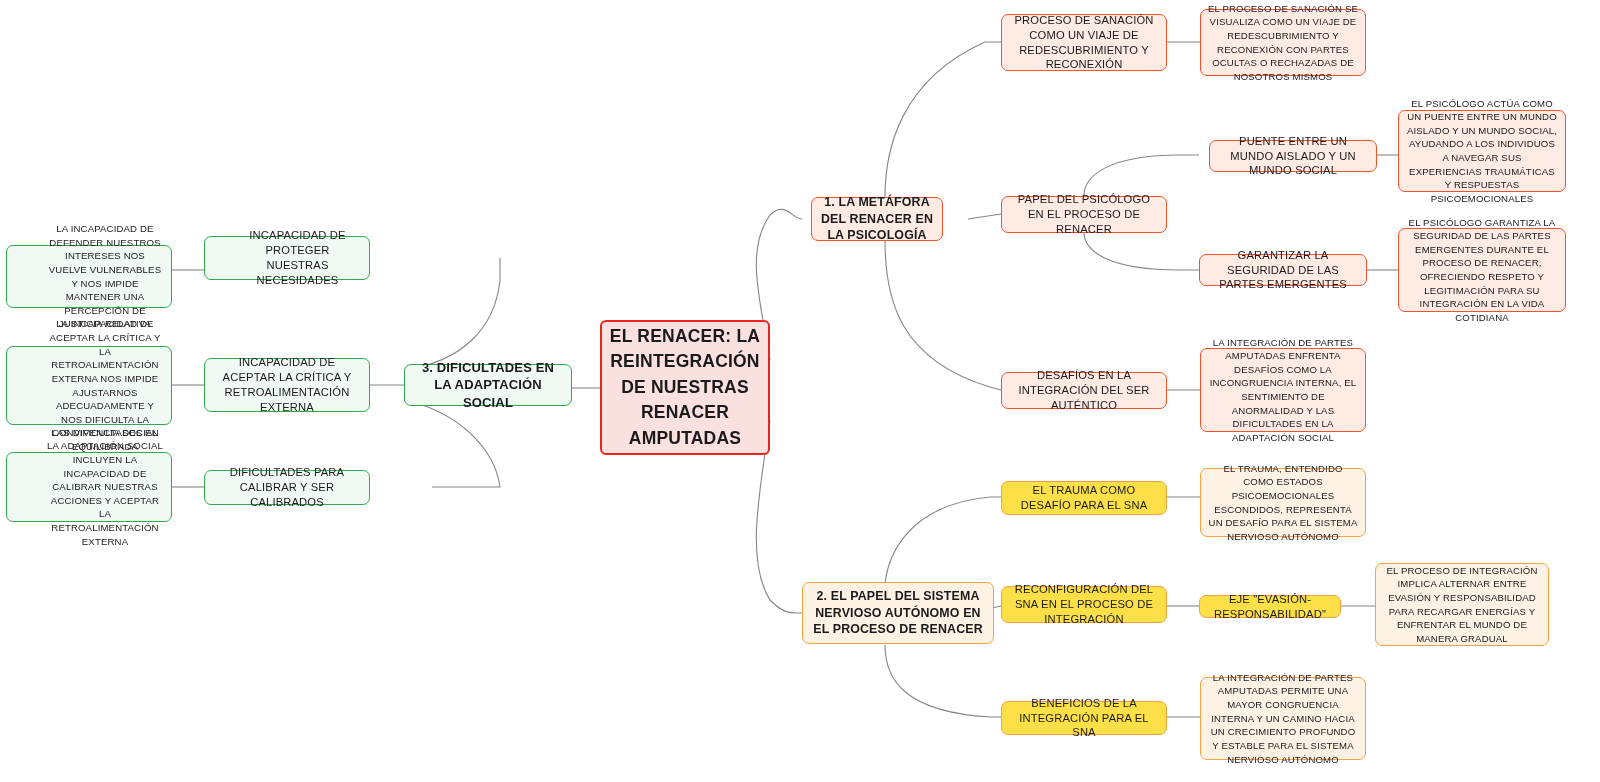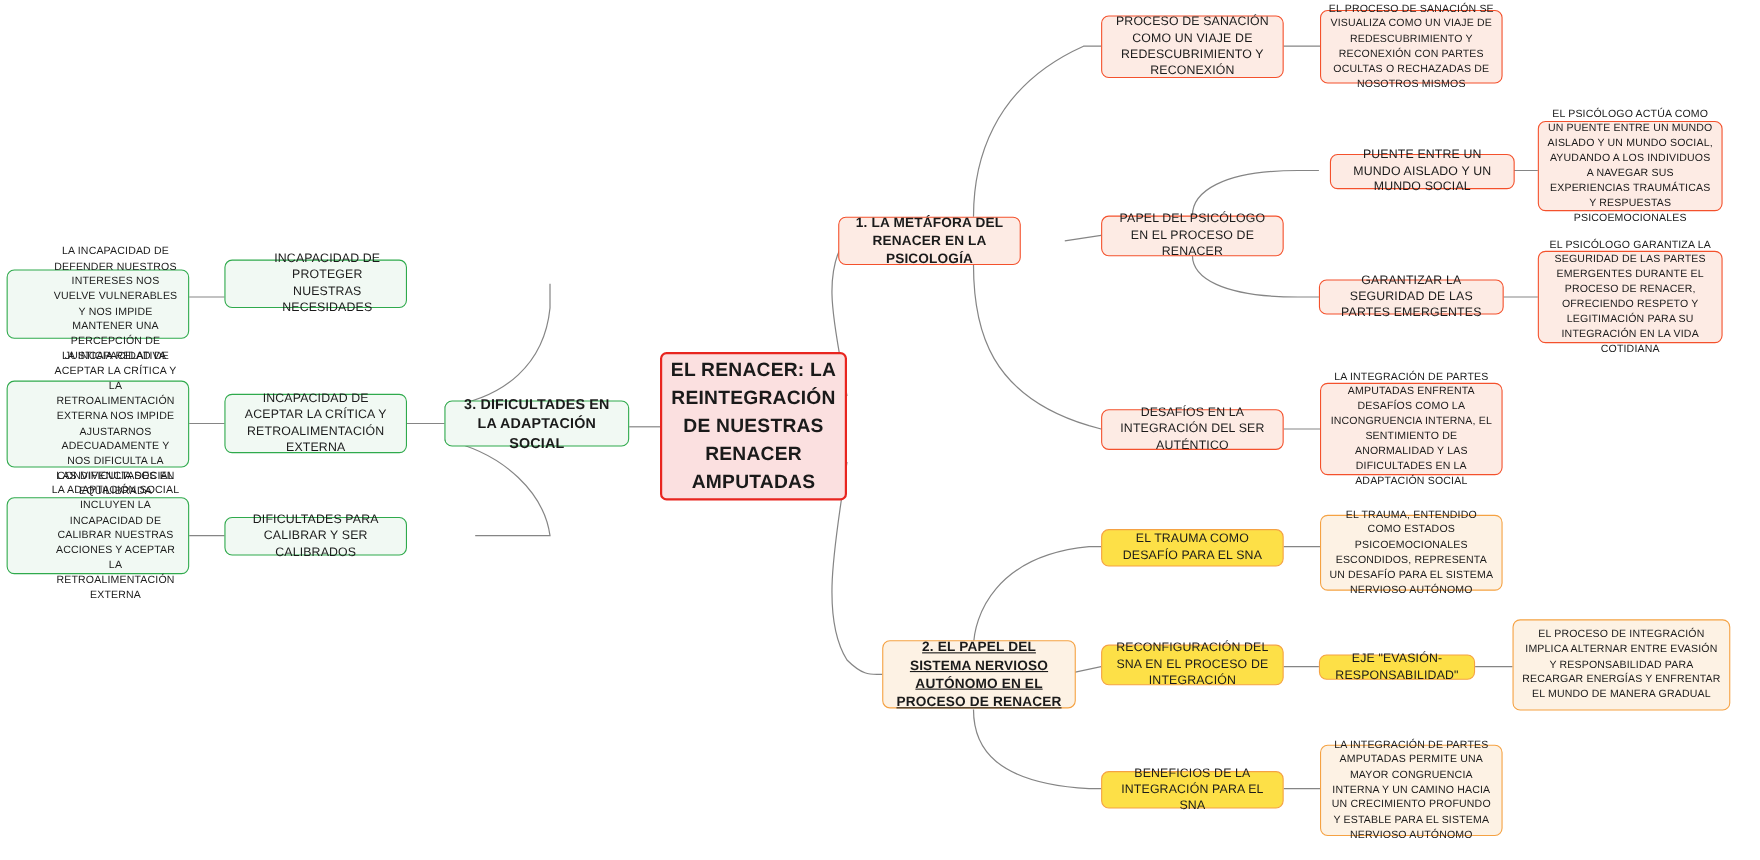--- a/index.html
+++ b/index.html
@@ -163,21 +163,21 @@
       <path d="M204,270 L172,270"></path>
       <path d="M204,385 L172,385"></path>
       <path d="M204,487 L172,487"></path>
     </g>
   </svg>
 
   <div class="node root" style="left:600px; top:320px; width:170px; height:135px;">
     <span>EL RENACER: LA REINTEGRACIÓN DE NUESTRAS RENACER AMPUTADAS</span>
   </div>
 
-  <div class="node red-main" style="left:762px; top:197px; width:166px; height:44px;">
+  <div class="node red-main" style="left:811px; top:197px; width:132px; height:44px;">
     <span>1. LA METÁFORA DEL RENACER EN LA PSICOLOGÍA</span>
   </div>
 
   <div class="node red-sub" style="left:1001px; top:14px; width:166px; height:57px;">
     <span>PROCESO DE SANACIÓN COMO UN VIAJE DE REDESCUBRIMIENTO Y RECONEXIÓN</span>
   </div>
   <div class="node red-leaf" style="left:1200px; top:9px; width:166px; height:67px;">
     <span>EL PROCESO DE SANACIÓN SE VISUALIZA COMO UN VIAJE DE REDESCUBRIMIENTO Y RECONEXIÓN CON PARTES OCULTAS O RECHAZADAS DE NOSOTROS MISMOS</span>
   </div>
 
@@ -199,38 +199,38 @@
     <span>EL PSICÓLOGO GARANTIZA LA SEGURIDAD DE LAS PARTES EMERGENTES DURANTE EL PROCESO DE RENACER, OFRECIENDO RESPETO Y LEGITIMACIÓN PARA SU INTEGRACIÓN EN LA VIDA COTIDIANA</span>
   </div>
 
   <div class="node red-sub" style="left:1001px; top:372px; width:166px; height:37px;">
     <span>DESAFÍOS EN LA INTEGRACIÓN DEL SER AUTÉNTICO</span>
   </div>
   <div class="node red-leaf" style="left:1200px; top:348px; width:166px; height:84px;">
     <span>LA INTEGRACIÓN DE PARTES AMPUTADAS ENFRENTA DESAFÍOS COMO LA INCONGRUENCIA INTERNA, EL SENTIMIENTO DE ANORMALIDAD Y LAS DIFICULTADES EN LA ADAPTACIÓN SOCIAL</span>
   </div>
 
-  <div class="node orange-main" style="left:802px; top:582px; width:176px; height:62px;text-decoration:underline;">
+  <div class="node orange-main" style="left:802px; top:582px; width:192px; height:62px;">
     <span>2. EL PAPEL DEL SISTEMA NERVIOSO AUTÓNOMO EN EL PROCESO DE RENACER</span>
   </div>
 
   <div class="node orange-sub" style="left:1001px; top:481px; width:166px; height:34px;">
     <span>EL TRAUMA COMO DESAFÍO PARA EL SNA</span>
   </div>
   <div class="node orange-leaf" style="left:1200px; top:468px; width:166px; height:69px;">
     <span>EL TRAUMA, ENTENDIDO COMO ESTADOS PSICOEMOCIONALES ESCONDIDOS, REPRESENTA UN DESAFÍO PARA EL SISTEMA NERVIOSO AUTÓNOMO</span>
   </div>
 
   <div class="node orange-sub" style="left:1001px; top:586px; width:166px; height:37px;">
     <span>RECONFIGURACIÓN DEL SNA EN EL PROCESO DE INTEGRACIÓN</span>
   </div>
   <div class="node orange-sub" style="left:1199px; top:595px; width:142px; height:23px;">
     <span>EJE "EVASIÓN-RESPONSABILIDAD"</span>
   </div>
-  <div class="node orange-leaf" style="left:1375px; top:563px; width:198px; height:83px;text-align:center;">
+  <div class="node orange-leaf" style="left:1375px; top:563px; width:174px; height:83px;text-align:center;">
     <span>EL PROCESO DE INTEGRACIÓN IMPLICA ALTERNAR ENTRE EVASIÓN Y RESPONSABILIDAD PARA RECARGAR ENERGÍAS Y ENFRENTAR EL MUNDO DE MANERA GRADUAL</span>
   </div>
 
   <div class="node orange-sub" style="left:1001px; top:701px; width:166px; height:34px;">
     <span>BENEFICIOS DE LA INTEGRACIÓN PARA EL SNA</span>
   </div>
   <div class="node orange-leaf" style="left:1200px; top:677px; width:166px; height:83px;">
     <span>LA INTEGRACIÓN DE PARTES AMPUTADAS PERMITE UNA MAYOR CONGRUENCIA INTERNA Y UN CAMINO HACIA UN CRECIMIENTO PROFUNDO Y ESTABLE PARA EL SISTEMA NERVIOSO AUTÓNOMO</span>
   </div>
 

